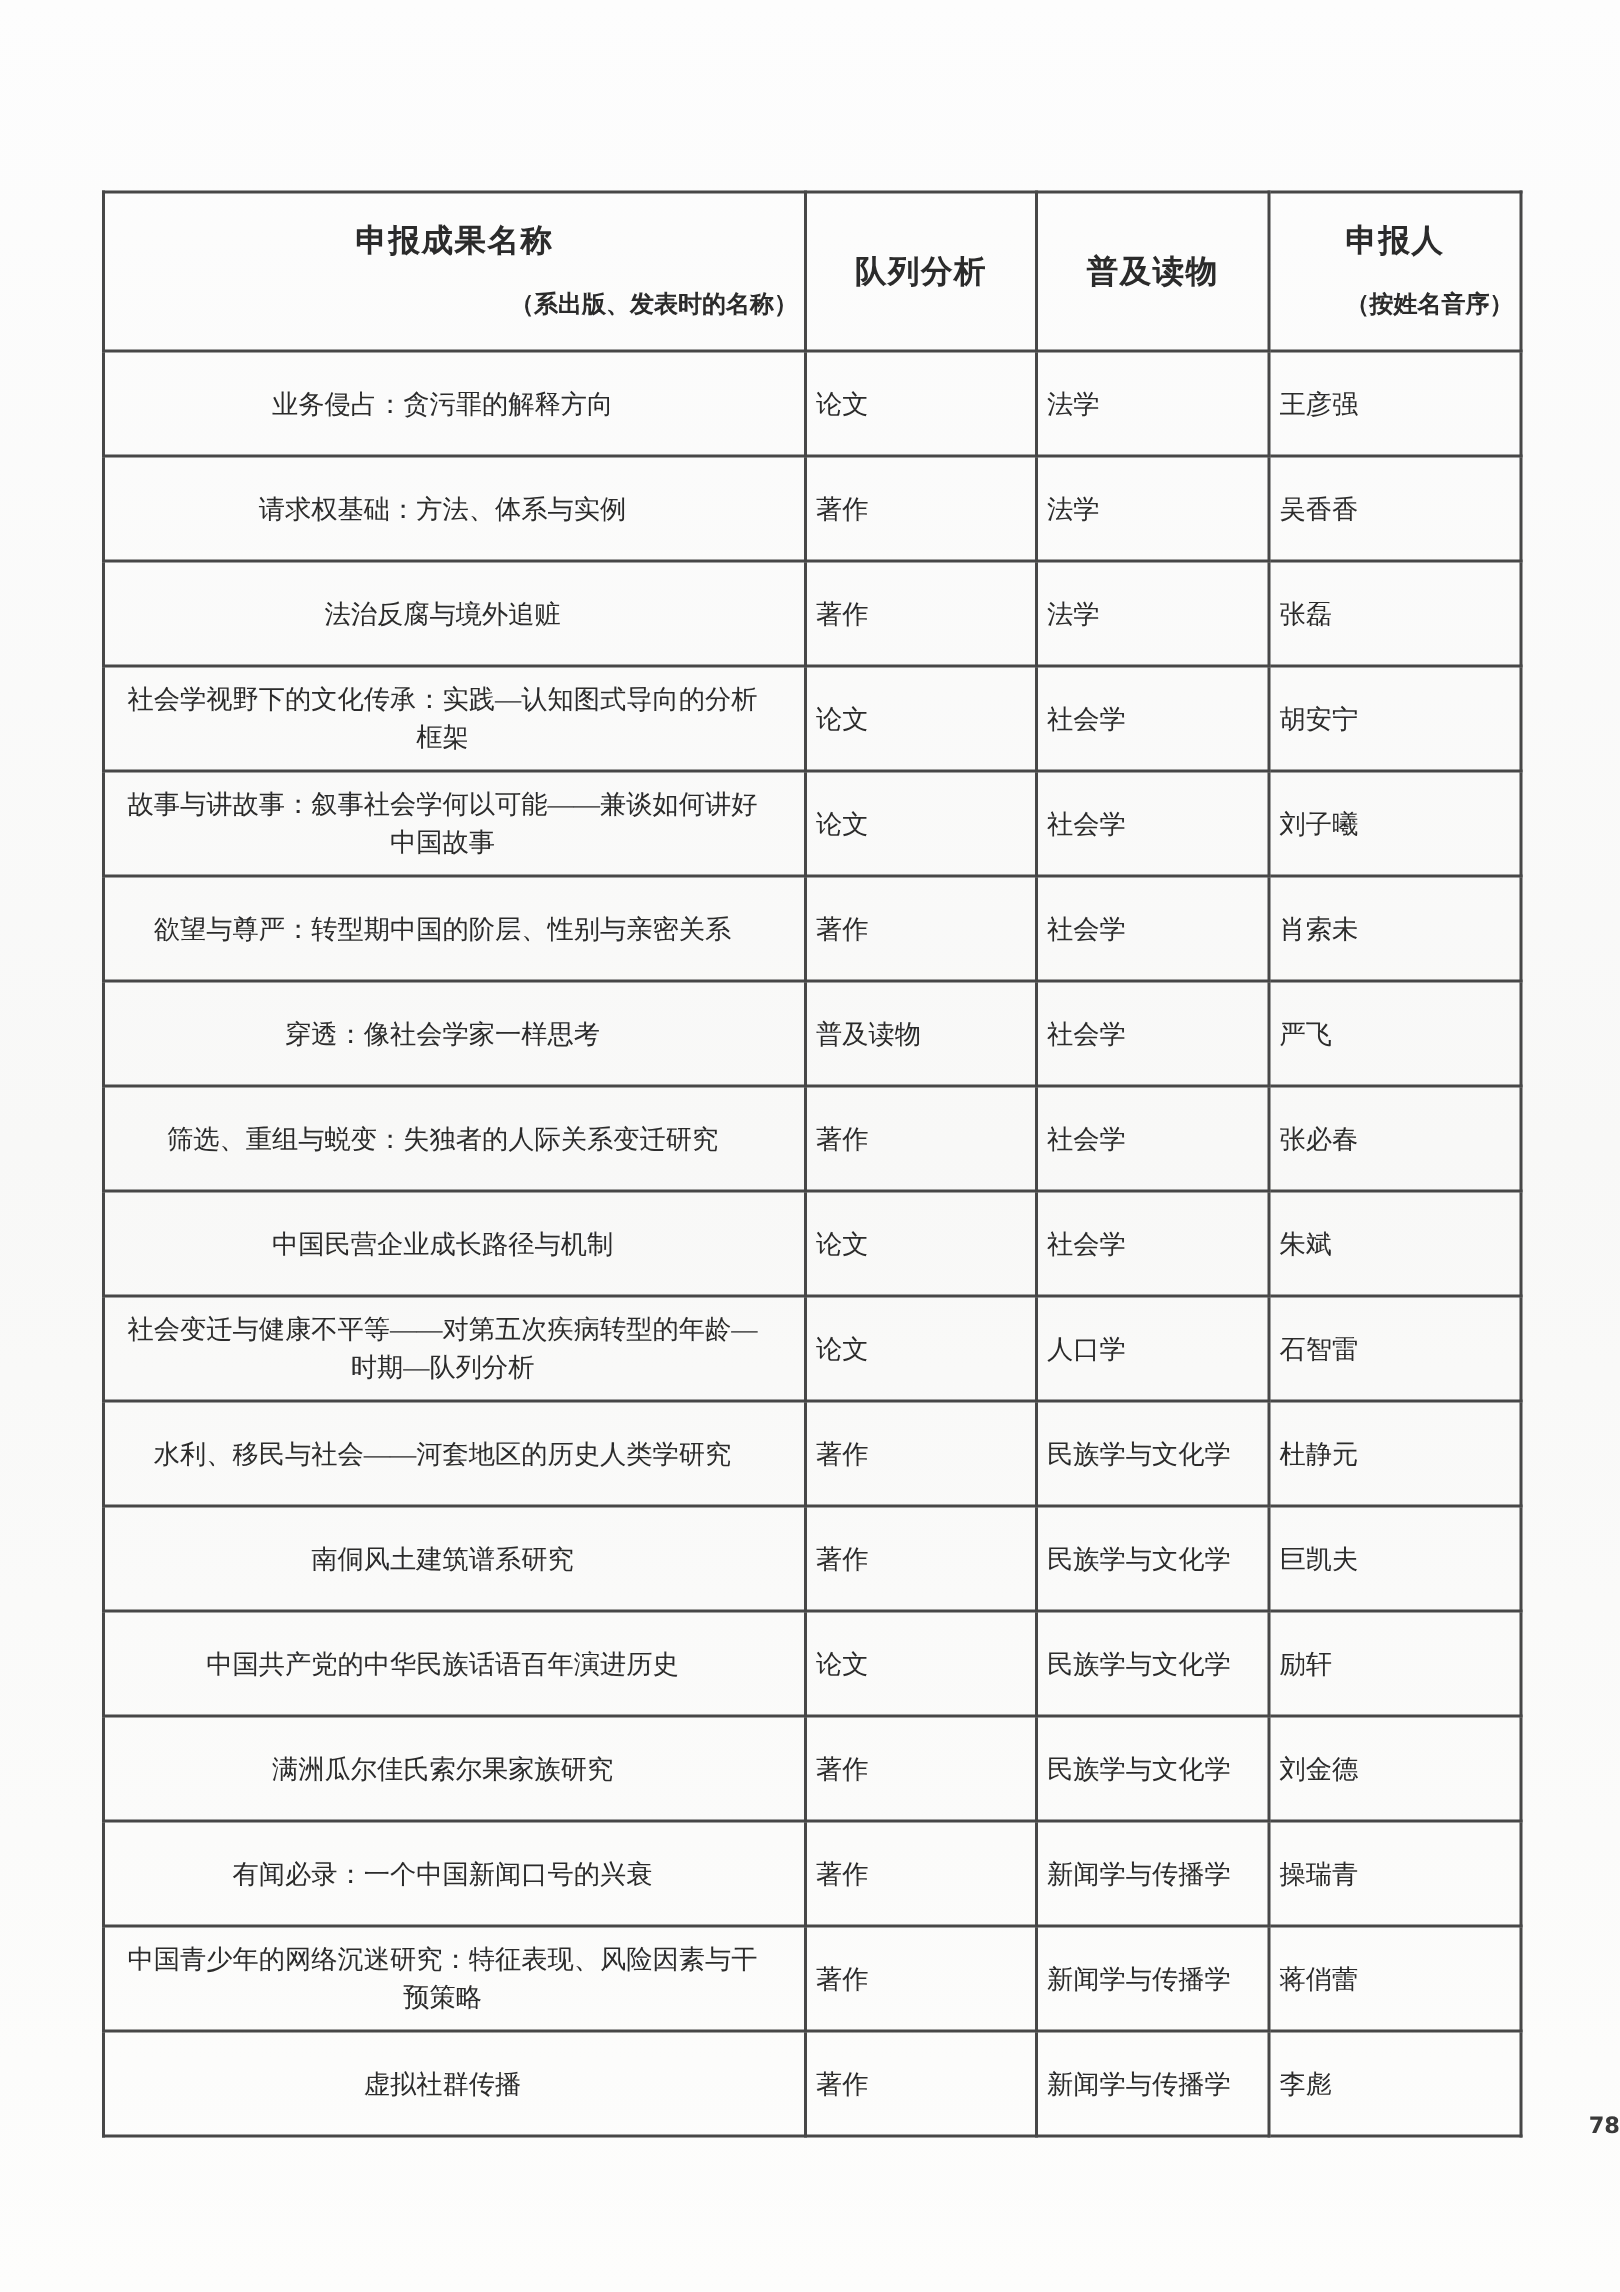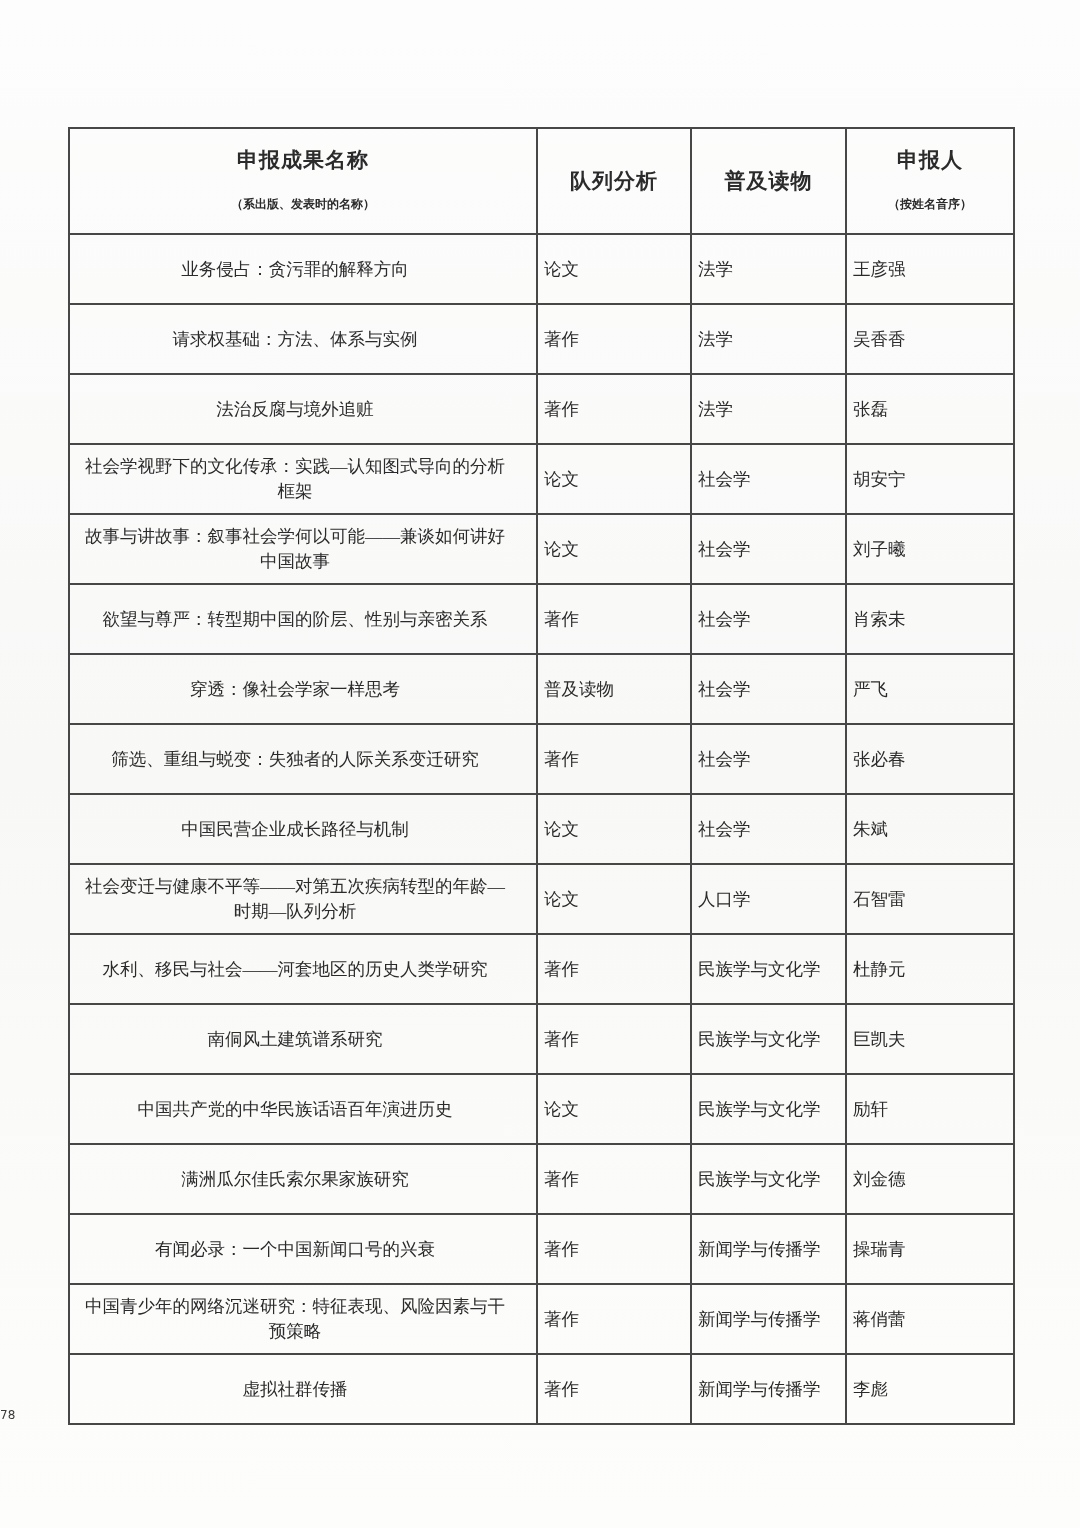--- a/index.html
+++ b/index.html
@@ -39,46 +39,47 @@
     text-align: center;
     font-weight: bold;
     padding: 0 4px;
   }
   .h-title {
     font-size: 21px;
     letter-spacing: 1px;
     line-height: 30px;
   }
   .h-sub {
-    font-size: 12px;
+    font-size: 16px;
     line-height: 26px;
     margin-top: 16px;
+    text-align: right;
   }
   table.results td {
     height: 60px;
     font-size: 17.5px;
     line-height: 25px;
   }
   td.cell-name {
     text-align: center;
     padding: 4px 26px 4px 10px;
   }
   td.cell-center {
     text-align: left;
     padding: 4px 6px;
   }
   .page-number {
     position: absolute;
     top: 1408px;
     left: 0;
     width: 100%;
-    text-align: left;
+    text-align: right;
     font-family: "DejaVu Sans", "Liberation Sans", sans-serif;
-    font-size: 12px;
-    font-weight: 400;
+    font-size: 15px;
+    font-weight: 700;
     color: #3a3a3a;
   }
 </style>
 </head>
 <body>
 
 <div class="page">
 
   <table class="results">
     <colgroup>

